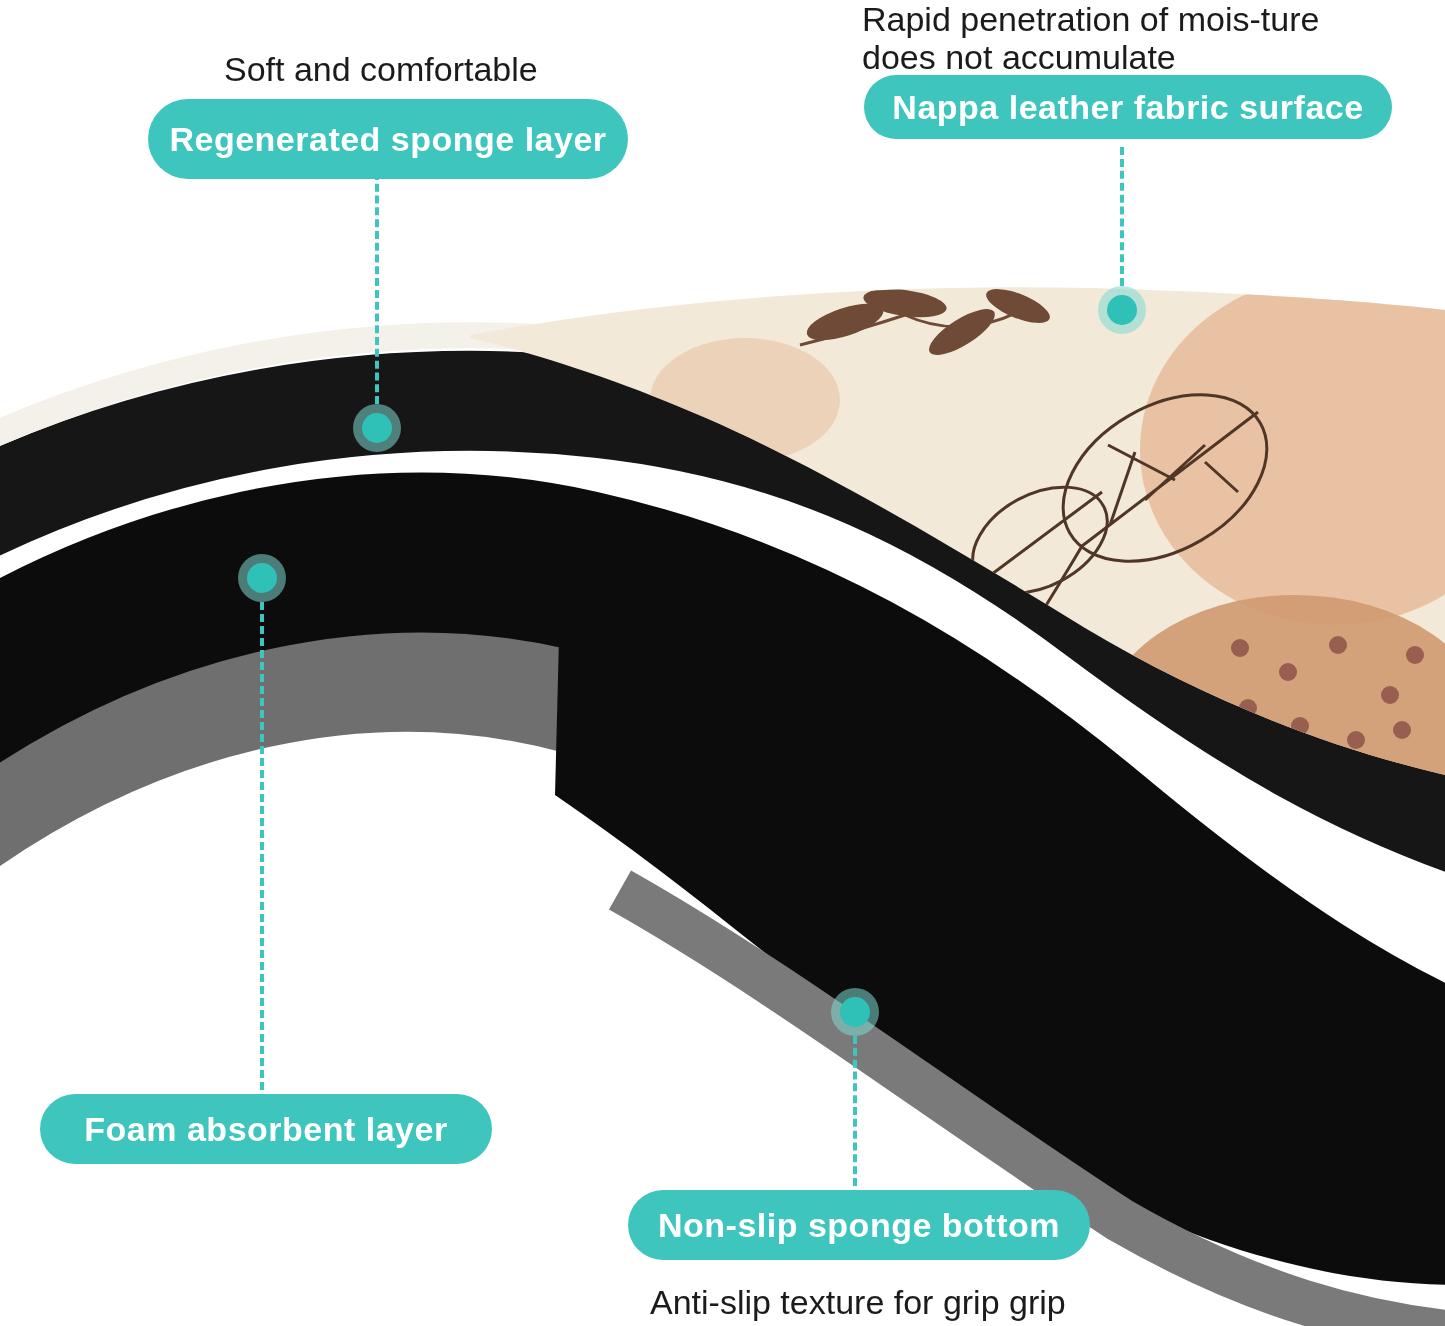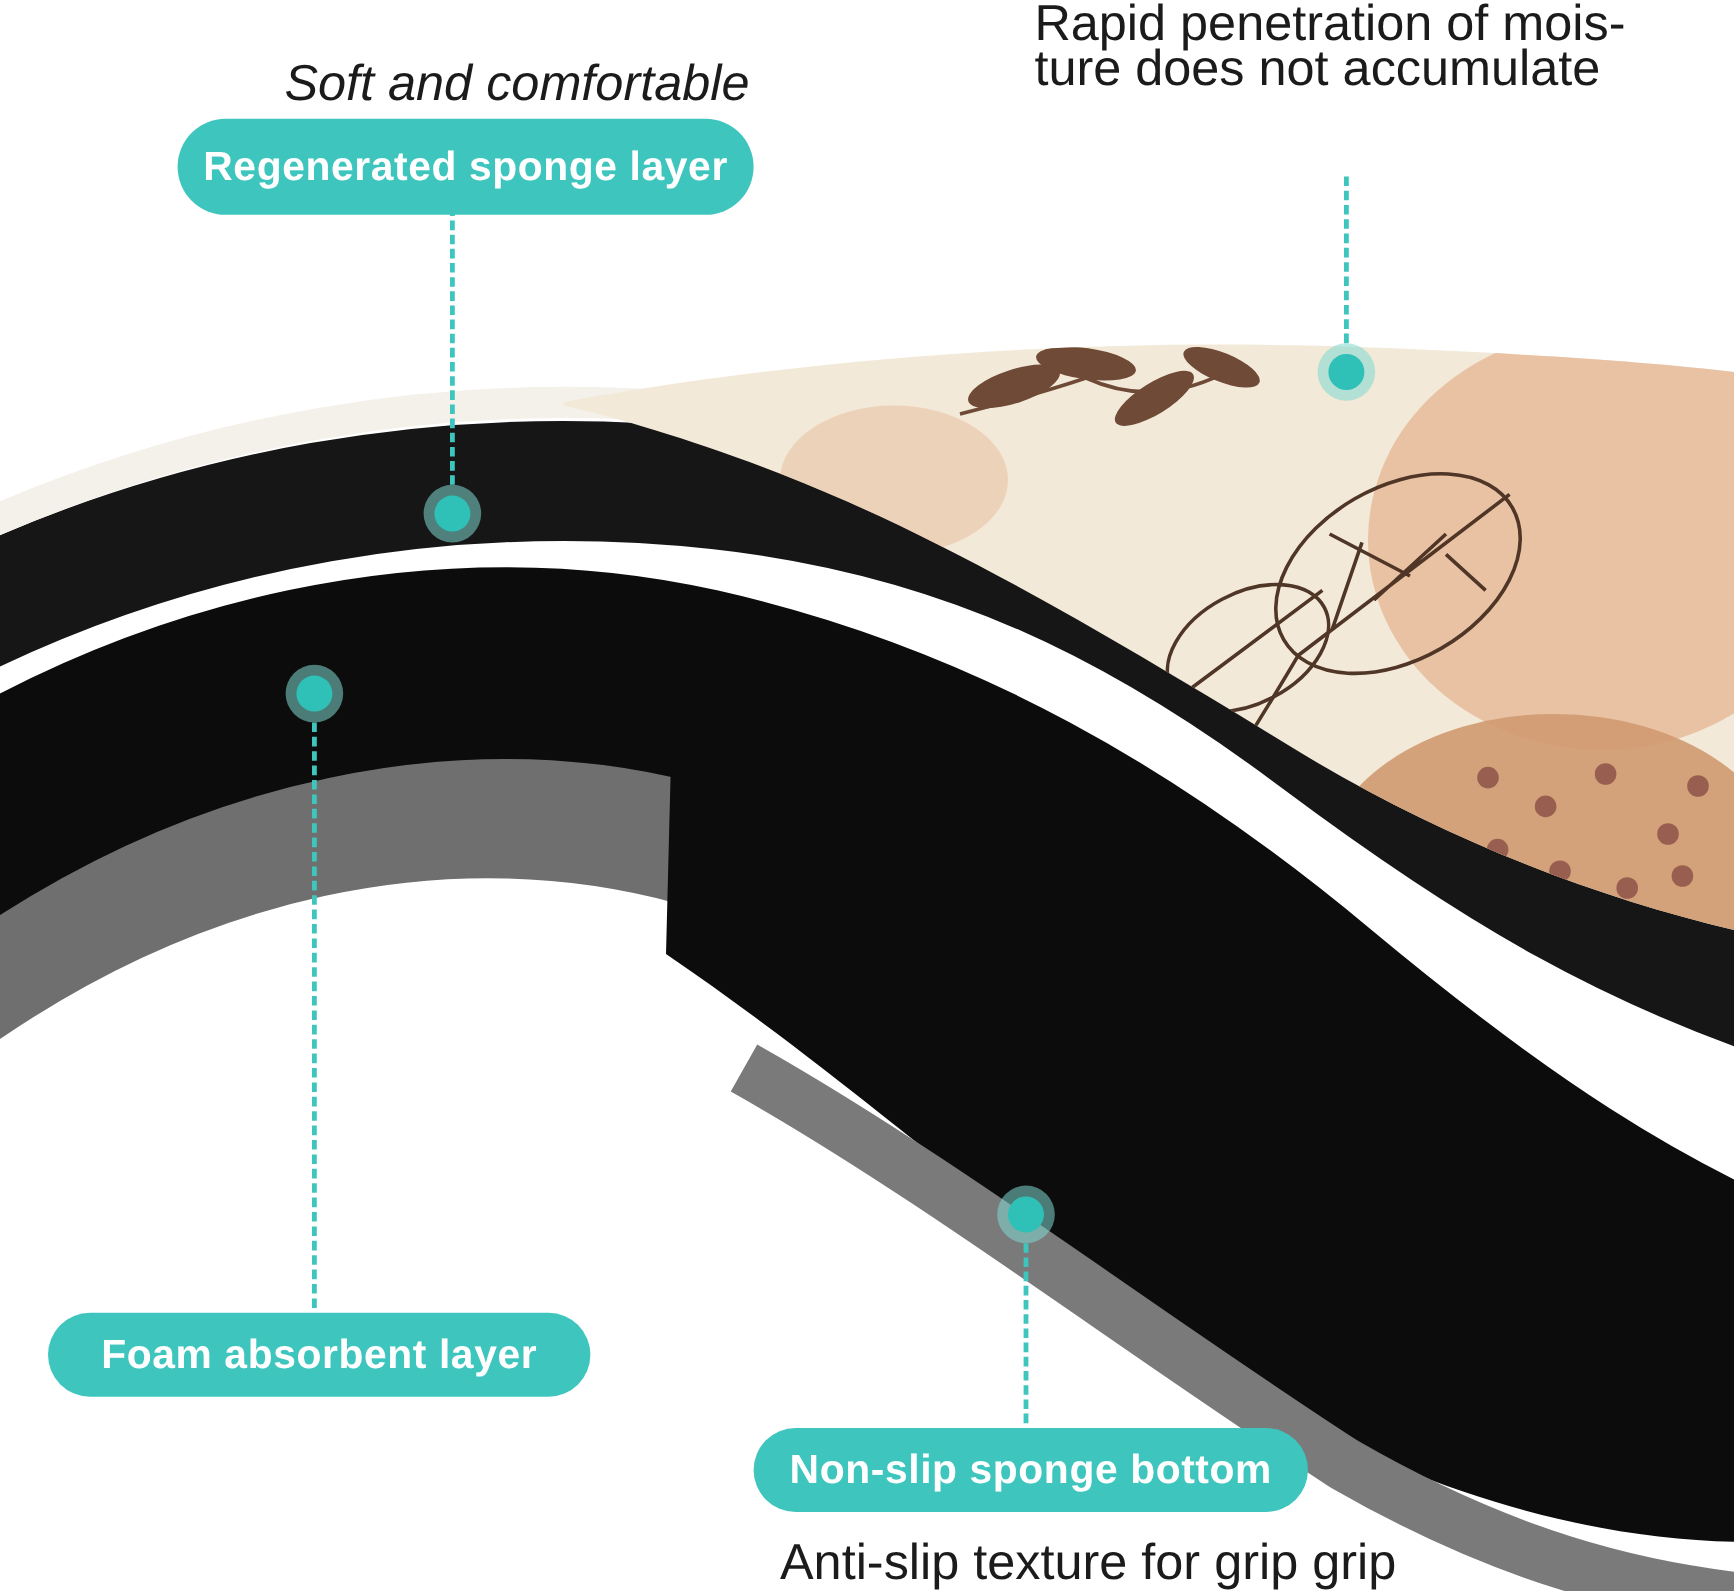--- a/index.html
+++ b/index.html
@@ -33,36 +33,36 @@
   .surface{fill:var(--surface);}
   .blob-tan{fill:var(--blob-tan);opacity:.85;}
   .blob-tan2{fill:var(--blob-tan);opacity:.5;}
   .blob-terra{fill:var(--blob-terra);opacity:.92;}
   .blob-dots circle{fill:#8d5349;opacity:.85;}
   .dark-leaves ellipse{fill:var(--leaf-dark);}
   .leaf-stems{stroke:var(--leaf-dark);stroke-width:3;fill:none;}
   .monstera ellipse,.monstera path{fill:none;stroke:var(--leaf-outline);stroke-width:3;}
   
   .caption{
-    position:absolute;font-size:42px;line-height:38px;color:var(--text);
+    position:absolute;font-size:34px;line-height:38px;color:var(--text);
     font-weight:400;
   }
   .pill{
     position:absolute;display:flex;align-items:center;justify-content:center;
     background:var(--accent);color:#fff;border-radius:999px;
     font-weight:700;font-size:34px;letter-spacing:.5px;white-space:nowrap;
   }
   .dash{position:absolute;width:0;border-left:4px dashed var(--accent);}
   .dot{
     position:absolute;width:48px;height:48px;border-radius:50%;
     background:var(--dot-halo);display:flex;align-items:center;justify-content:center;
   }
   .dot .dot-core{width:30px;height:30px;border-radius:50%;background:var(--dot);}
   
-  .cap-sponge{left:237px;top:50px;font-style:italic;}
+  .cap-sponge{left:224px;top:50px;}
   .pill-sponge{left:148px;top:99px;width:480px;height:80px;}
   .dash-sponge{left:375px;top:172px;height:232px;}
   .dot-sponge{left:353px;top:404px;}
 
   .cap-fabric{left:862px;top:0px;width:525px;}
   .pill-fabric{left:864px;top:75px;width:528px;height:64px;}
   .dash-fabric{left:1120px;top:147px;height:139px;}
   .dot-fabric{left:1098px;top:286px;}
 
   .dot-foam{left:238px;top:554px;}
@@ -140,20 +140,23 @@
   <div class="caption cap-sponge">Soft and comfortable</div>
   <div class="pill pill-sponge">
     <span>Regenerated sponge layer</span>
   </div>
   <div class="dash dash-sponge"></div>
   <div class="dot dot-sponge">
     <span class="dot-core"></span>
   </div>
 
   <div class="caption cap-fabric">Rapid penetration of mois-ture does not accumulate</div>
+  <div class="pill pill-fabric">
+    <span>Nappa leather fabric surface</span>
+  </div>
   <div class="dash dash-fabric"></div>
   <div class="dot dot-fabric">
     <span class="dot-core"></span>
   </div>
 
   <div class="dot dot-foam">
     <span class="dot-core"></span>
   </div>
   <div class="dash dash-foam"></div>
   <div class="pill pill-foam">

